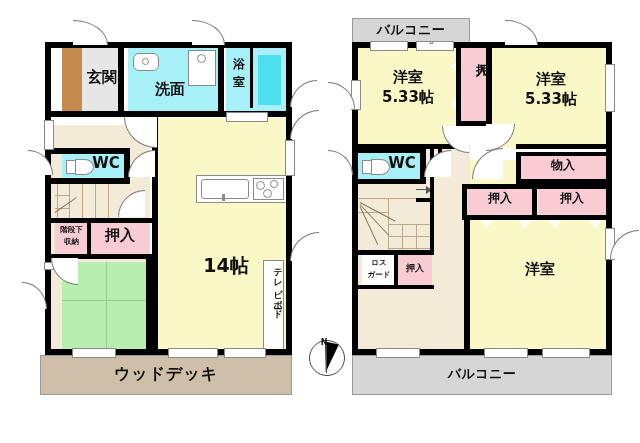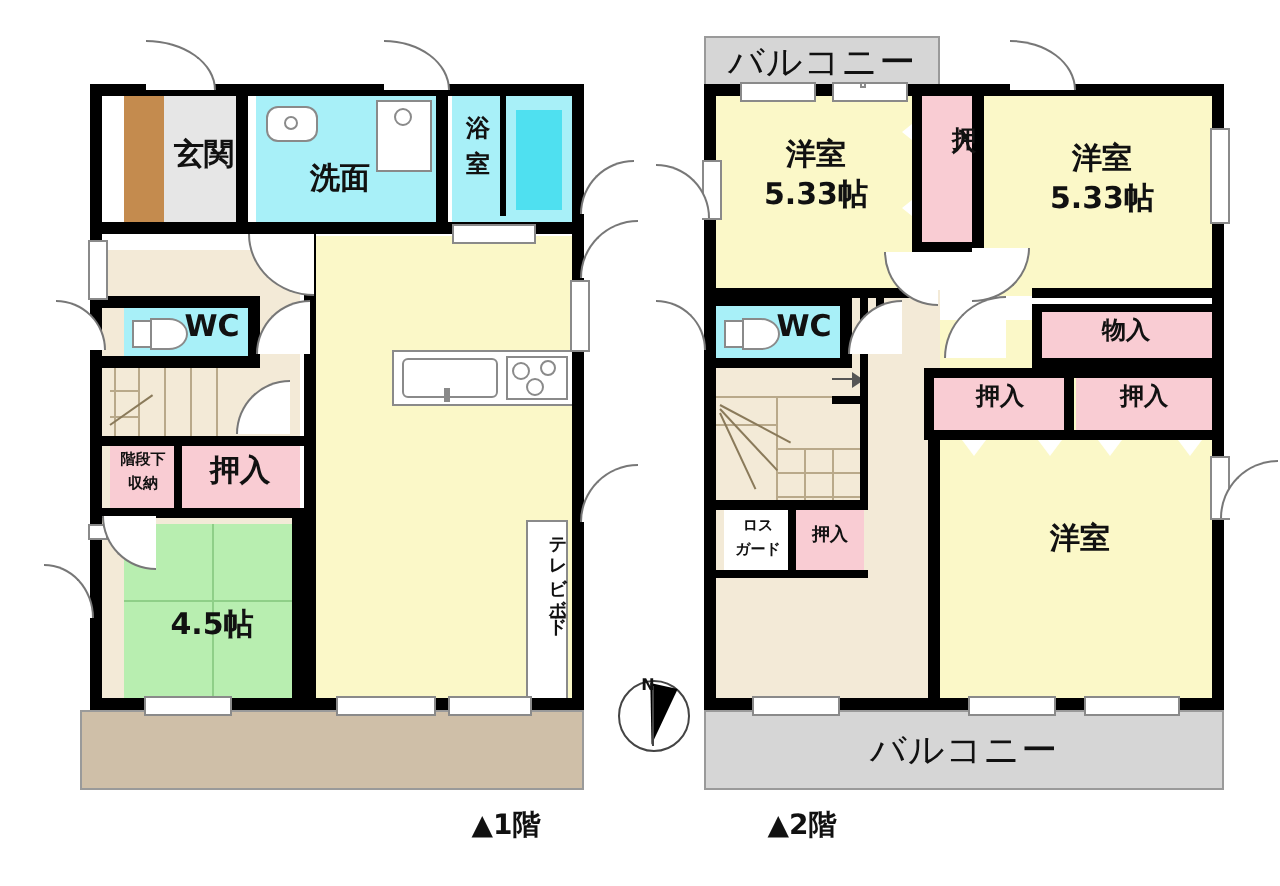--- a/index.html
+++ b/index.html
@@ -37,21 +37,21 @@
   
   .lbl{position:absolute;color:#111;text-align:center;line-height:1.05;
        white-space:nowrap;pointer-events:none;}
   .lbl.v{writing-mode:vertical-rl;text-orientation:upright;white-space:nowrap;}
   .l-big   {font-size:19px;font-weight:bold;}
   .l-med   {font-size:15px;font-weight:bold;}
   .l-sm    {font-size:12px;font-weight:bold;}
   .l-xs    {font-size:9px;font-weight:bold;}
   .l-tiny  {font-size:7.5px;font-weight:bold;}
   .l-deck  {font-size:16px;font-weight:bold;letter-spacing:1px;}
-  .l-balc  {font-size:18px;font-weight:normal;letter-spacing:0.5px;}
+  .l-balc  {font-size:13px;font-weight:bold;letter-spacing:0.5px;}
   .l-floor {font-size:14px;font-weight:bold;}
 
   
   .swing{position:absolute;border:1.2px solid #777;background:#fff;}
   .swing.tl{border-radius:100% 0 0 0;}
   .swing.tr{border-radius:0 100% 0 0;}
   .swing.br{border-radius:0 0 100% 0;}
   .swing.bl{border-radius:0 0 0 100%;}
 
   
@@ -66,20 +66,21 @@
   .outline{position:absolute;border:1px solid #9a9a9a;box-sizing:border-box;}
 </style>
 </head>
 <body>
 
 <div id="stage">
 
   <div class="abs" style="left:0;top:0;width:320px;height:443px;">
 
     <div class="room c-deck outline" style="left:40px;top:355px;width:252px;height:40px;"></div>
+    <div class="lbl l-deck" style="left:40px;top:366px;width:252px;">ウッドデッキ</div>
 
     <div class="room c-hall" style="left:45px;top:125px;width:105px;height:230px;"></div>
     <div class="room c-genkan" style="left:62px;top:48px;width:58px;height:63px;"></div>
     <div class="room c-shoe" style="left:62px;top:48px;width:20px;height:63px;"></div>
     <div class="room c-wet" style="left:128px;top:48px;width:90px;height:63px;"></div>
     <div class="room c-wet" style="left:226px;top:48px;width:62px;height:63px;"></div>
     <div class="room c-tub" style="left:258px;top:55px;width:23px;height:50px;"></div>
     <div class="room c-wet" style="left:62px;top:152px;width:62px;height:28px;"></div>
     <div class="room c-ldk" style="left:158px;top:118px;width:134px;height:237px;"></div>
     <div class="room c-tatami" style="left:62px;top:262px;width:88px;height:93px;"></div>
@@ -158,26 +159,25 @@
     <div class="swing tl" style="left:128px;top:150px;width:26px;height:26px;border-bottom:none;border-right:none;"></div>
     <div class="swing tl" style="left:118px;top:190px;width:26px;height:26px;border-bottom:none;border-right:none;"></div>
     <div class="swing bl" style="left:51px;top:258px;width:26px;height:26px;border-top:none;border-right:none;"></div>
     <div class="swing tr" style="left:22px;top:282px;width:24px;height:26px;border-bottom:none;border-left:none;"></div>
 
     <div class="lbl l-med" style="left:80px;top:70px;width:44px;">玄関</div>
     <div class="lbl l-med" style="left:140px;top:82px;width:60px;">洗面</div>
     <div class="lbl l-sm" style="left:228px;top:58px;width:22px;">浴</div>
     <div class="lbl l-sm" style="left:228px;top:76px;width:22px;">室</div>
     <div class="lbl l-med" style="left:86px;top:156px;width:40px;">WC</div>
-    <div class="lbl l-med" style="left:66px;top:305px;width:80px;">4.5帖</div>
+    <div class="lbl l-big" style="left:186px;top:256px;width:80px;">14帖</div>
     <div class="lbl l-tiny" style="left:55px;top:226px;width:33px;">階段下</div>
     <div class="lbl l-tiny" style="left:55px;top:238px;width:33px;">収納</div>
     <div class="lbl l-med" style="left:90px;top:228px;width:60px;">押入</div>
 
-    <div class="lbl l-floor" style="left:208px;top:406px;width:90px;">▲1階</div>
   </div>
 
   <div class="abs" style="left:306px;top:337px;width:40px;height:44px;">
     <div style="position:absolute;left:3px;top:3px;width:34px;height:34px;border:1.2px solid #444;border-radius:50%;background:#fff;"></div>
     <div style="position:absolute;left:19px;top:6px;width:0;height:0;
                 border-left:7px solid transparent;border-right:7px solid transparent;
                 border-top:30px solid #000;transform:rotate(12deg);transform-origin:top center;"></div>
     <div style="position:absolute;left:7px;top:6px;width:13px;height:30px;
                 border-right:1px solid #444;"></div>
     <div class="lbl" style="left:12px;top:2px;width:12px;font-size:8px;font-weight:bold;">N</div>
@@ -289,16 +289,15 @@
     <div class="lbl l-med" style="left:62px;top:156px;width:40px;">WC</div>
 
     <div class="lbl l-sm v" style="left:140px;top:54px;width:28px;">押入</div>
     <div class="lbl l-sm" style="left:200px;top:159px;width:86px;">物入</div>
     <div class="lbl l-sm" style="left:146px;top:192px;width:68px;">押入</div>
     <div class="lbl l-sm" style="left:218px;top:192px;width:68px;">押入</div>
     <div class="lbl l-xs" style="left:78px;top:264px;width:34px;">押入</div>
     <div class="lbl l-tiny" style="left:42px;top:259px;width:34px;">ロス</div>
     <div class="lbl l-tiny" style="left:42px;top:271px;width:34px;">ガード</div>
 
-    <div class="lbl l-floor" style="left:36px;top:406px;width:90px;">▲2階</div>
   </div>
 
 </div>
 
 </body></html>

